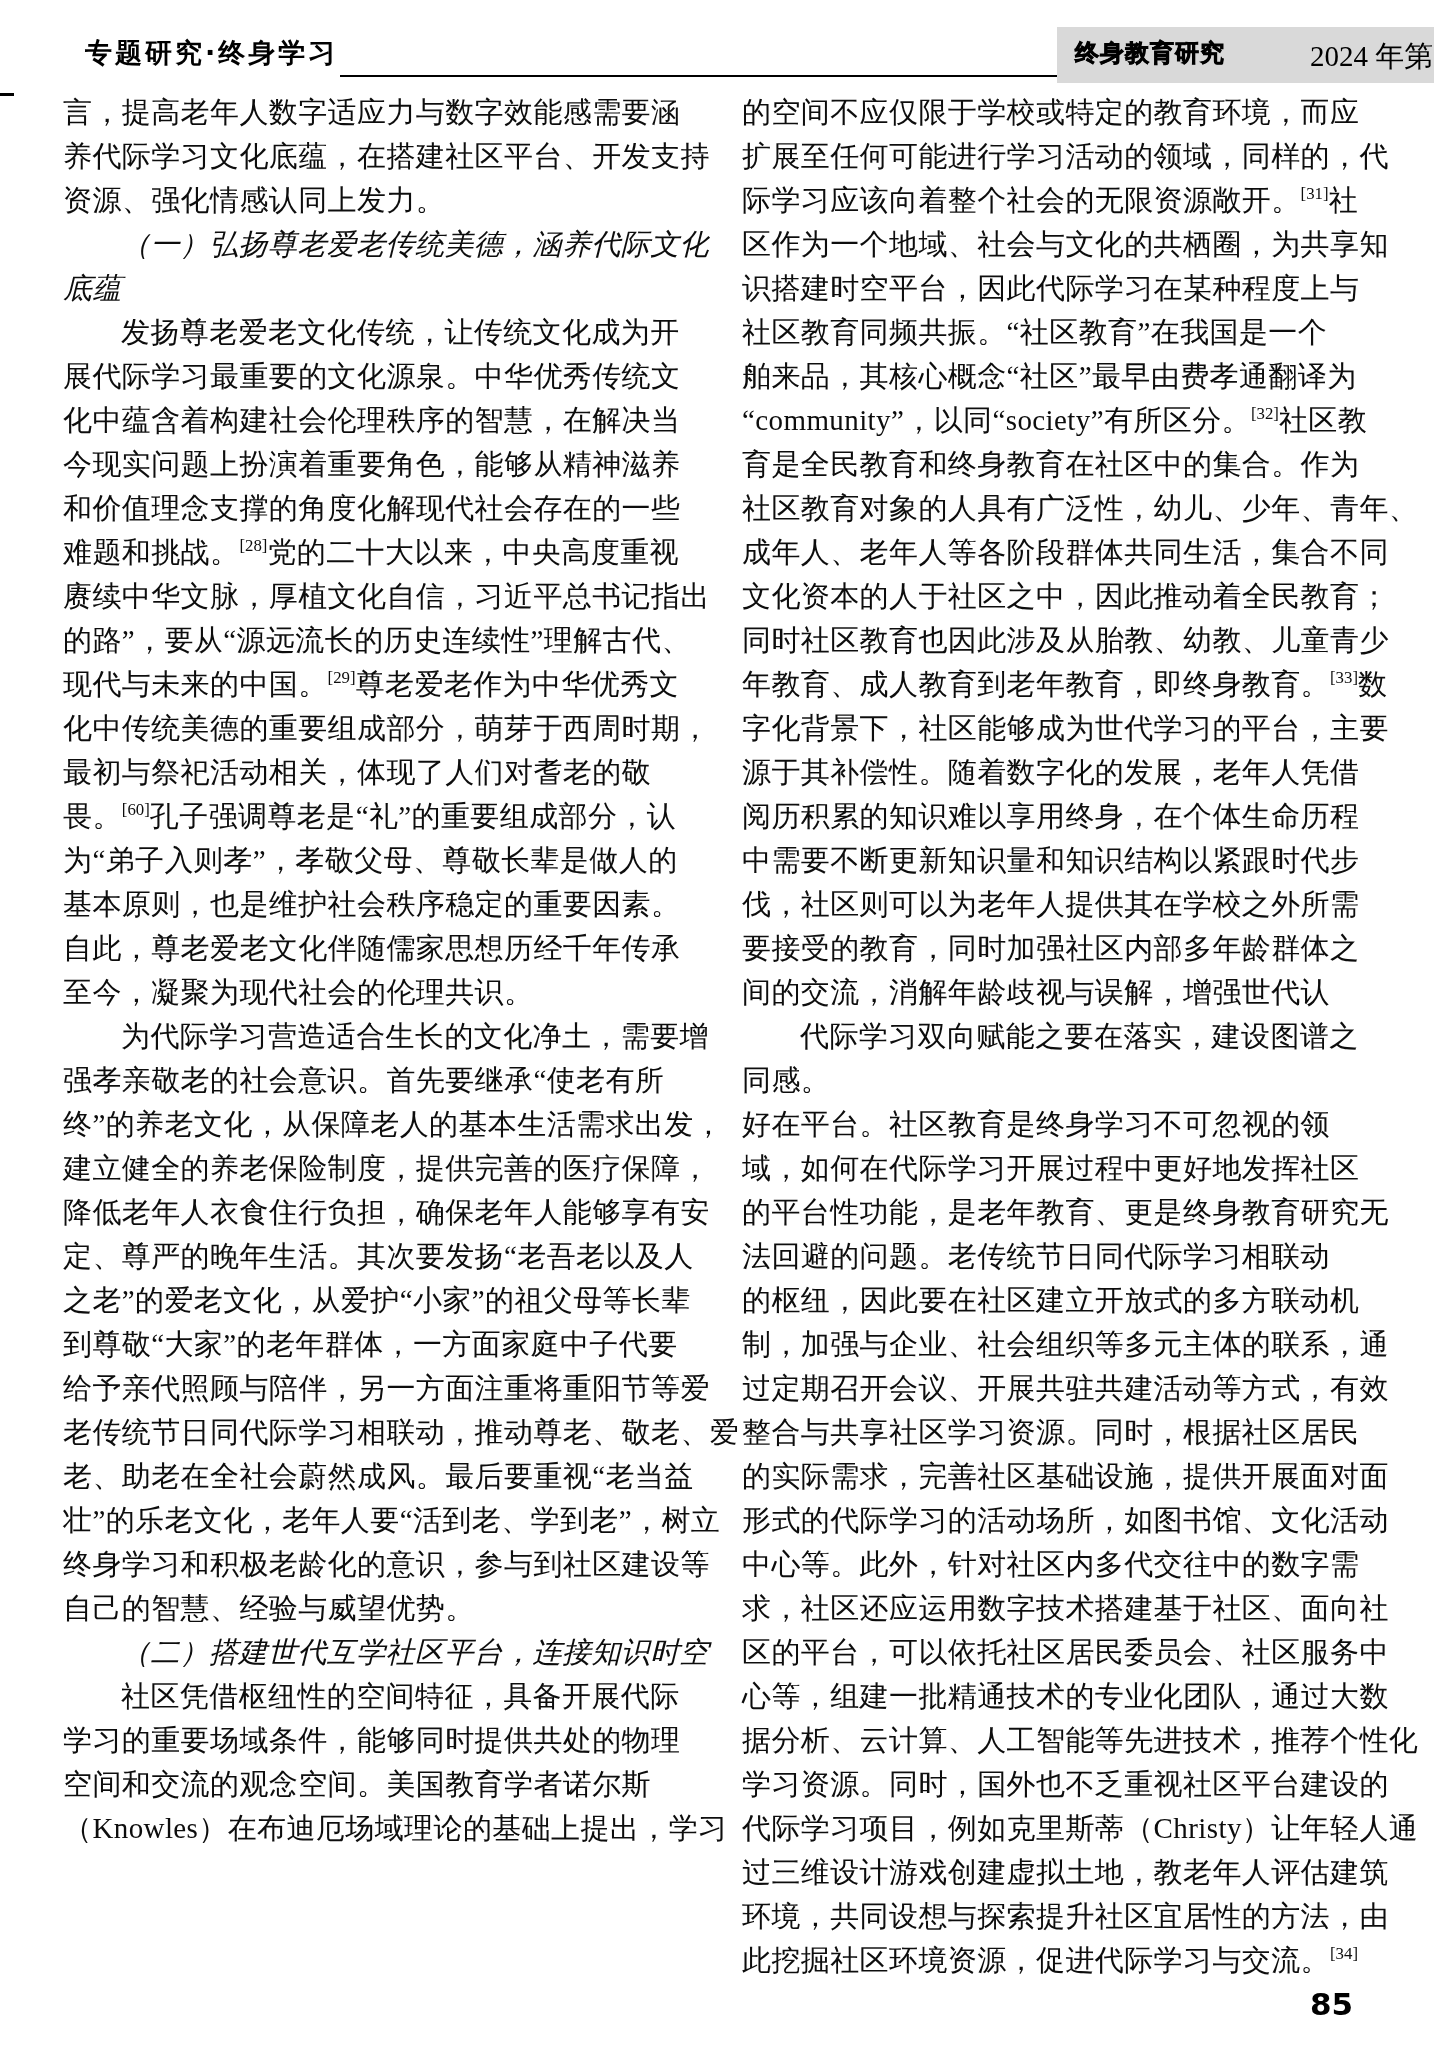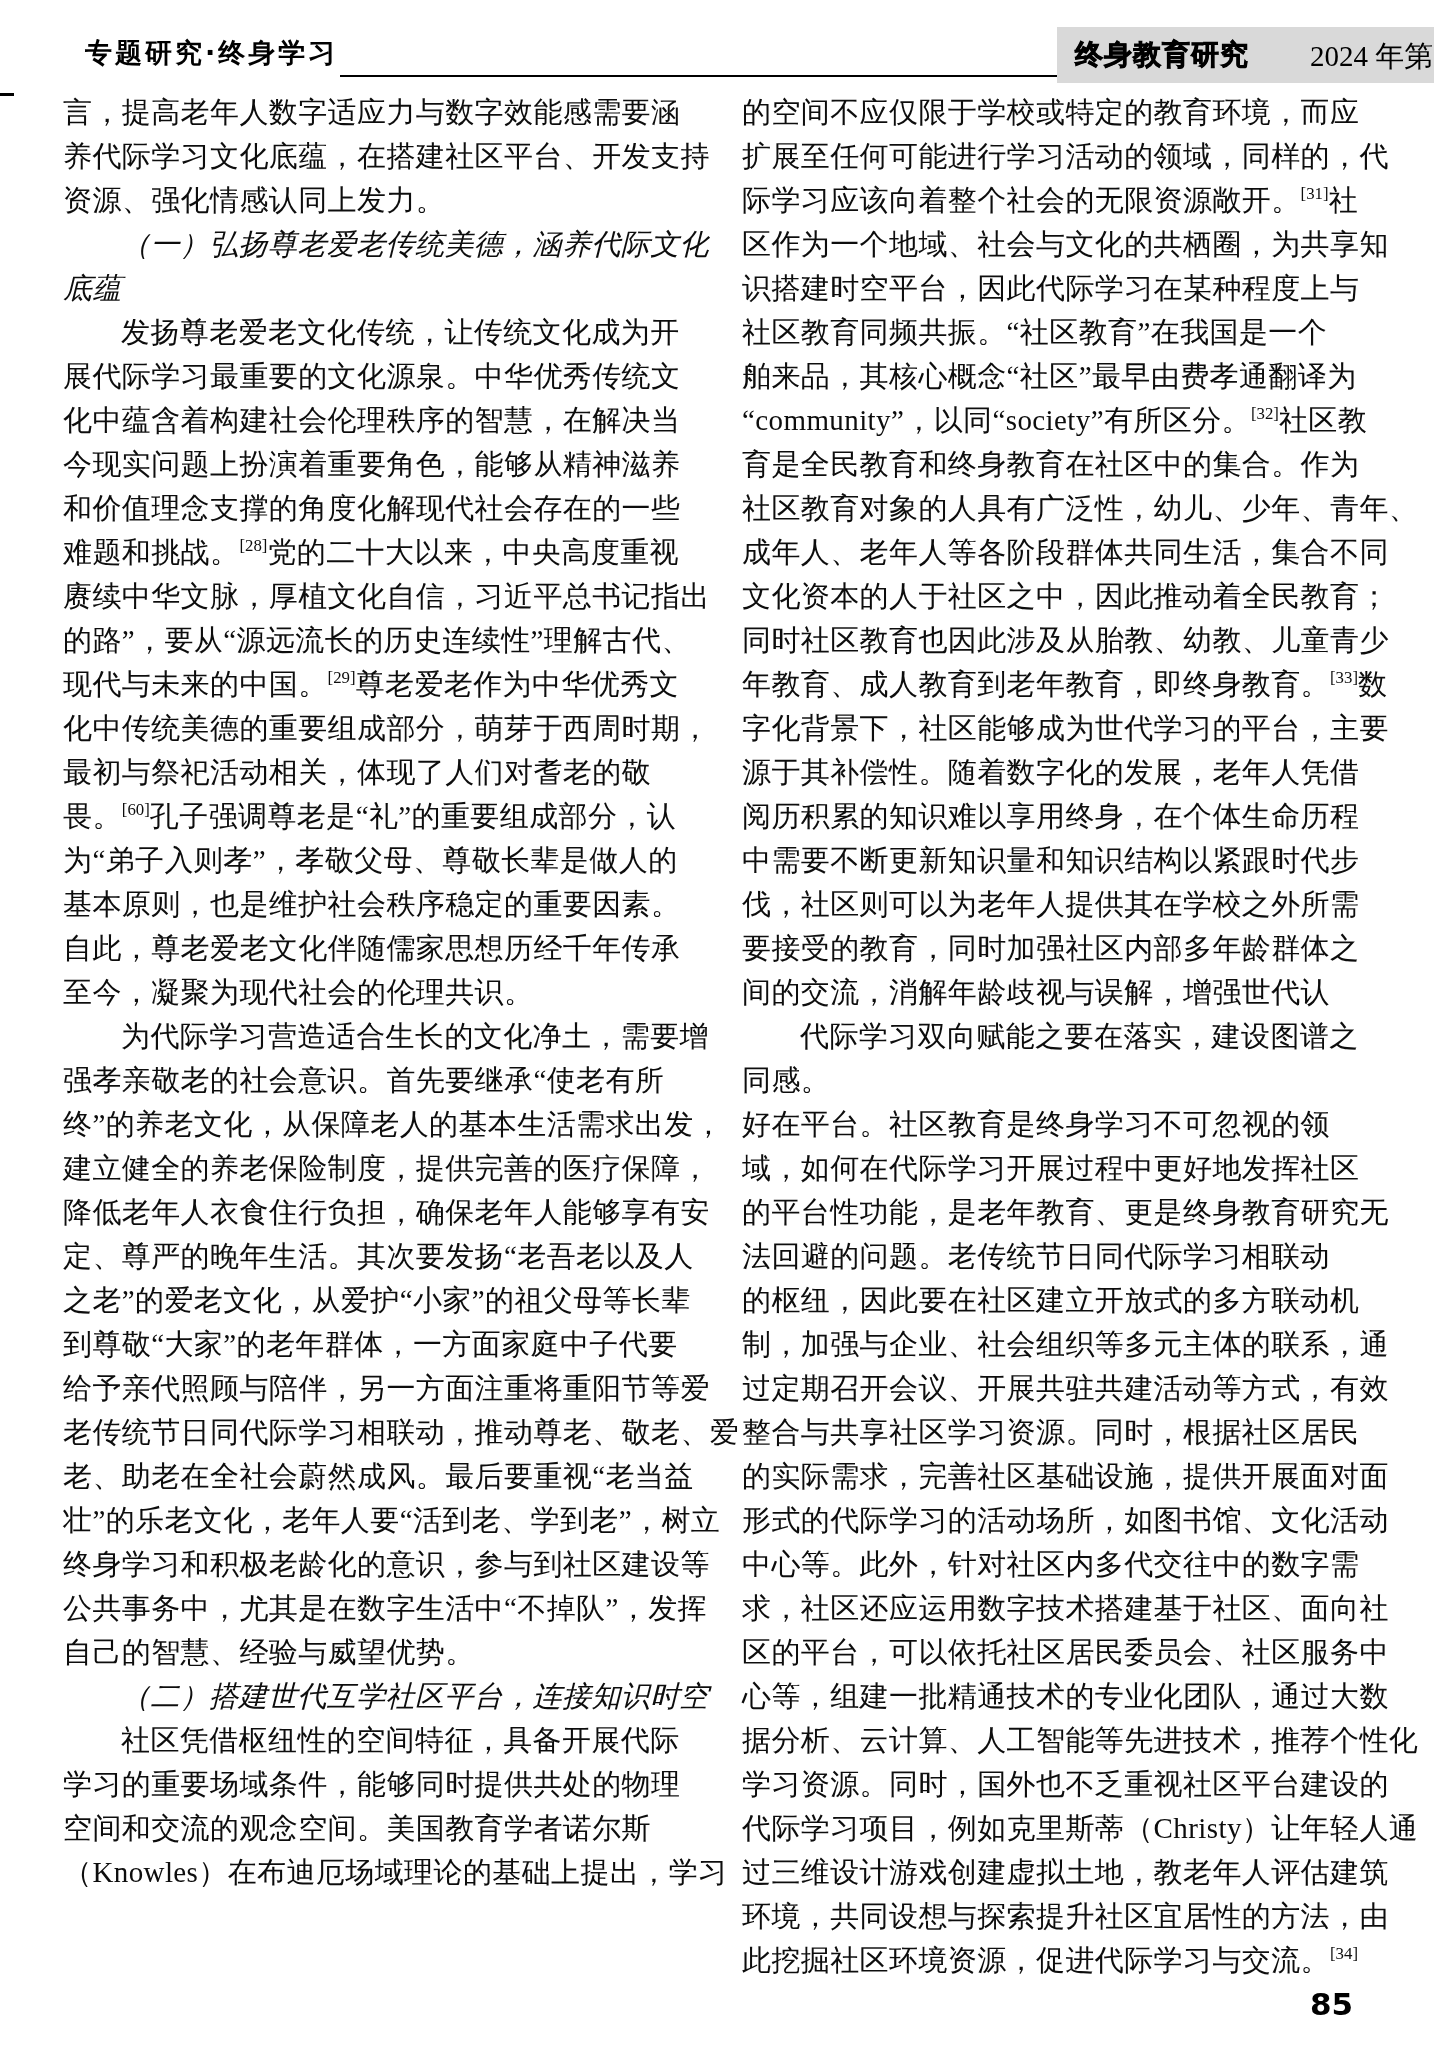--- a/index.html
+++ b/index.html
@@ -17,22 +17,22 @@
   }
   .hdr-rule{
     position:absolute;left:340px;top:75px;width:717px;height:2px;background:#000;
   }
   .hdr-box{
     position:absolute;left:1057px;top:27px;width:377px;height:56px;
     background:#d9d9d9;overflow:hidden;
   }
   .journal-title{
     position:absolute;left:18px;top:8px;
-    font-family:Liberation Serif, serif;
-    font-weight:900;font-size:28px;line-height:40px;letter-spacing:1px;
+    font-family:Liberation Mono, monospace;
+    font-weight:900;font-size:24px;line-height:40px;letter-spacing:1px;
     color:#000;white-space:nowrap;
     -webkit-text-stroke:0.8px #000;
   }
   .issue-info{
     position:absolute;left:253px;top:13px;
     font-family:"Liberation Serif","DejaVu Serif",serif;
     font-size:29px;line-height:32px;color:#000;white-space:nowrap;
   }
   .edge-artifact{
     position:absolute;left:0;top:93px;width:14px;height:3px;background:#000;
@@ -96,21 +96,20 @@
     <div class="line">建立健全的养老保险制度，提供完善的医疗保障，</div>
     <div class="line">降低老年人衣食住行负担，确保老年人能够享有安</div>
     <div class="line">定、尊严的晚年生活。其次要发扬“老吾老以及人</div>
     <div class="line">之老”的爱老文化，从爱护“小家”的祖父母等长辈</div>
     <div class="line">到尊敬“大家”的老年群体，一方面家庭中子代要</div>
     <div class="line">给予亲代照顾与陪伴，另一方面注重将重阳节等爱</div>
     <div class="line">老传统节日同代际学习相联动，推动尊老、敬老、爱</div>
     <div class="line">老、助老在全社会蔚然成风。最后要重视“老当益</div>
     <div class="line">壮”的乐老文化，老年人要“活到老、学到老”，树立</div>
     <div class="line">终身学习和积极老龄化的意识，参与到社区建设等</div>
-    <div class="line">公共事务中，尤其是在数字生活中“不掉队”，发挥</div>
     <div class="line">自己的智慧、经验与威望优势。</div>
     <div class="line indent kaiti">（二）搭建世代互学社区平台，连接知识时空</div>
     <div class="line indent">社区凭借枢纽性的空间特征，具备开展代际</div>
     <div class="line">学习的重要场域条件，能够同时提供共处的物理</div>
     <div class="line">空间和交流的观念空间。美国教育学者诺尔斯</div>
     <div class="line">（Knowles）在布迪厄场域理论的基础上提出，学习</div>
   </div>
 
 <div class="col col-right">
     <div class="line">的空间不应仅限于学校或特定的教育环境，而应</div>

